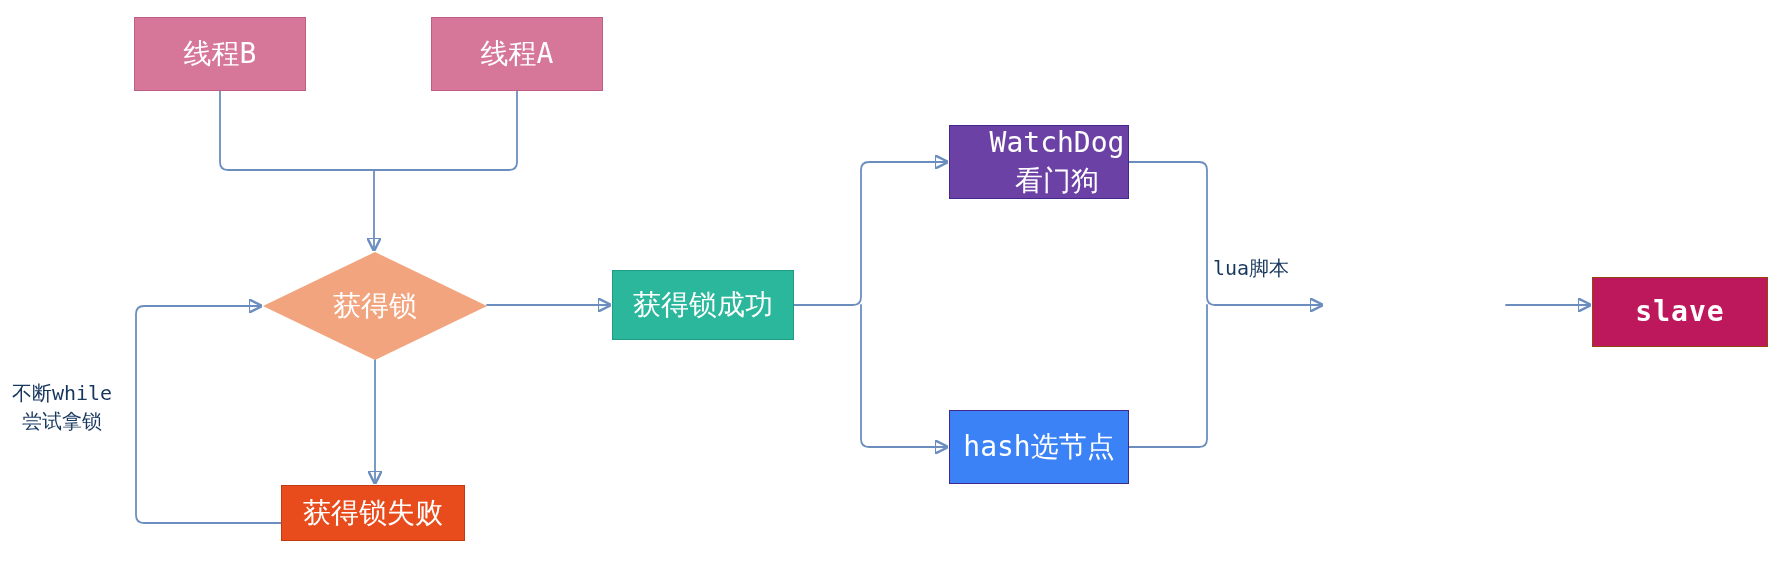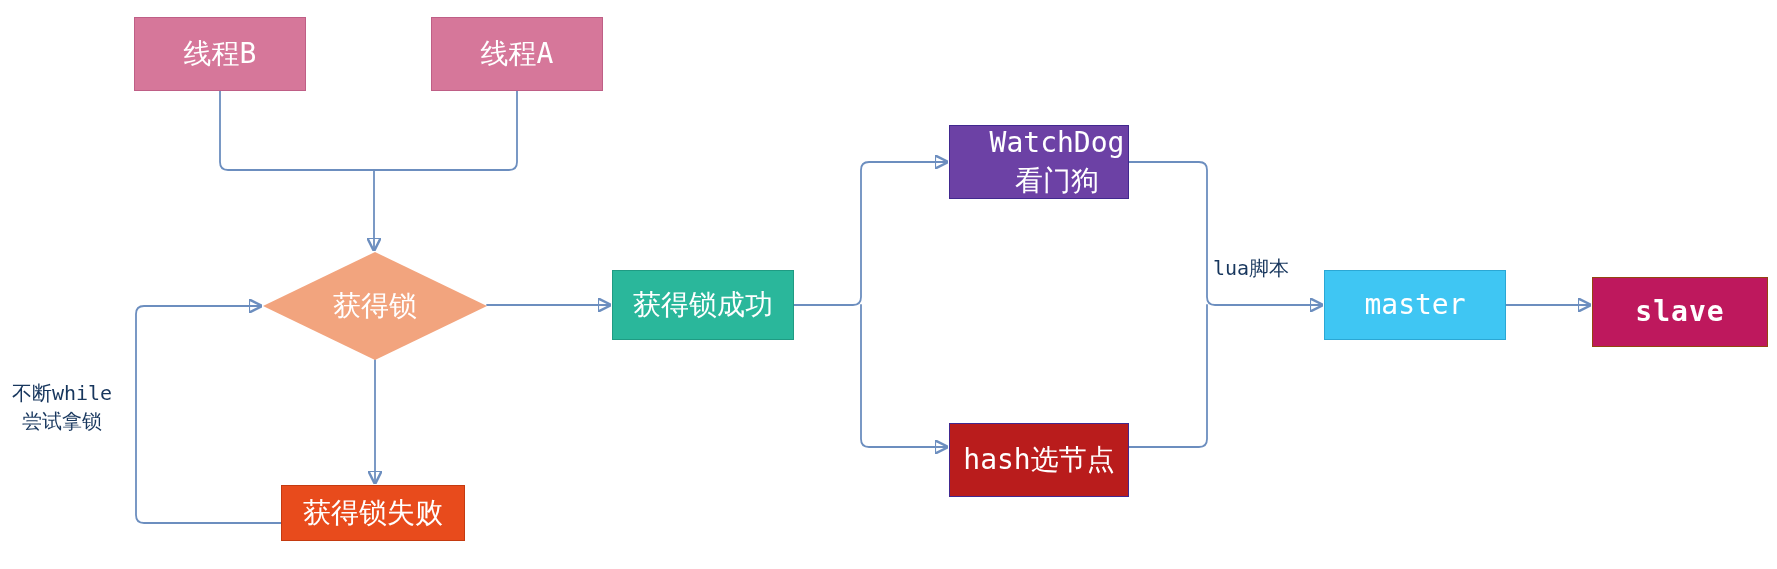--- a/index.html
+++ b/index.html
@@ -93,23 +93,22 @@
 
   <div class="node rect node-thread-a" style="background-color: rgb(214, 119, 154);">线程A</div>
 
   <div class="node node-acquire" style="background-color: rgb(242, 164, 126);">获得锁</div>
 
   <div class="node rect node-success" style="background-color: rgb(42, 183, 155);">获得锁成功</div>
 
   <div class="node rect node-watchdog" style="background-color: rgb(108, 65, 165); padding-left: 36px;">WatchDog
 看门狗</div>
 
-  <div class="node rect node-hash" style="background-color: #b91c1c; margin-top: 13px;">hash选节点</div>
+  <div class="node rect node-hash" style="background-color: #3b82f6;">hash选节点</div>
 
-  <div class="node rect node-master" style="background-color: rgb(63, 198, 243);">master</div>
 
   <div class="node rect node-slave" style="background-color: #be185d; margin-top: 7px;">slave</div>
 
   <div class="node rect node-fail" style="background-color: rgb(232, 75, 28);">获得锁失败</div>
 
   <div class="edge-label label-lua">lua脚本</div>
 
   <div class="edge-label label-retry">不断while
 尝试拿锁</div>
 

